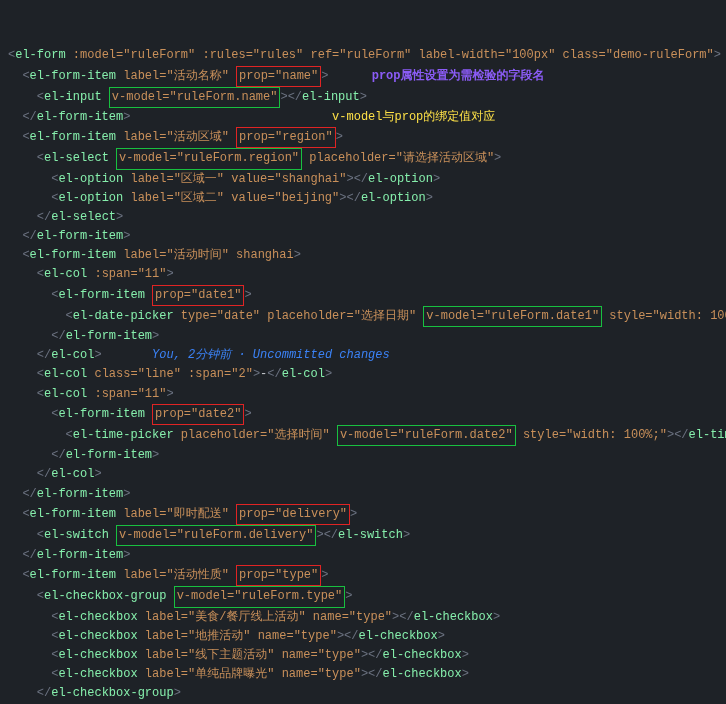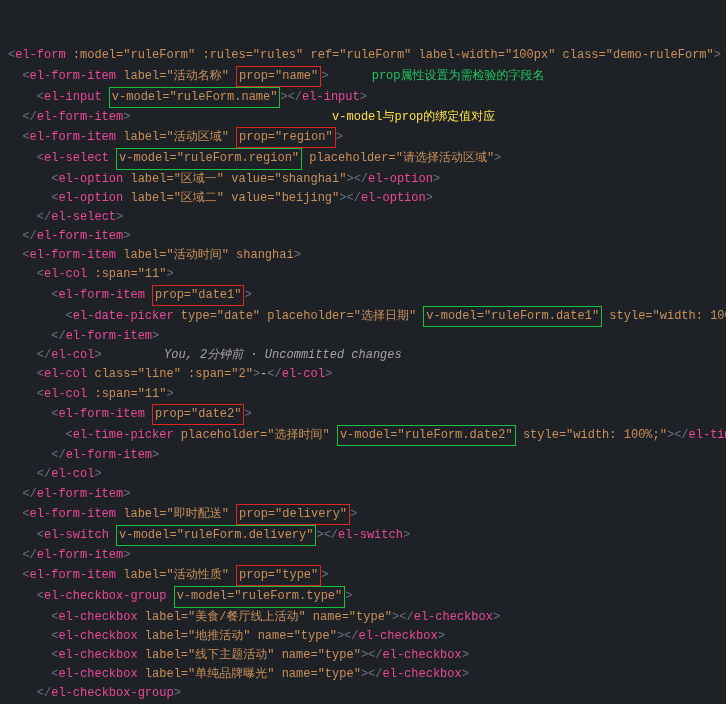--- a/index.html
+++ b/index.html
@@ -7,26 +7,26 @@
     padding: 8px;
     background: #1e2227;
     font-family: Consolas, 'Courier New', monospace;
     font-size: 12px;
     line-height: 1.6;
     color: #abb2bf;
     white-space: pre;
     overflow-x: auto;
   }
   .p { color: #6b7280; } 
-  .tag { color: #ec4899; } 
+  .tag { color: #86efac; } 
   .attr { color: #c9905a; } 
   .txt { color: #c9ccd1; }
-  .ann-red { color: #22c55e; font-weight: normal; }
+  .ann-red { color: #8b5cf6; font-weight: bold; }
   .ann-green { color: #fde047; }
-  .git { color: #a3a3a3; font-style: italic; margin-left: 12px; }
+  .git { color: #3b82f6; font-style: italic; }
   .box-red { border: 1.5px solid #e02424; padding: 0 2px; display: inline-block; }
   .box-green { border: 1.5px solid #18c040; padding: 0 2px; display: inline-block; }
 </style>
 </head>
 <body>
 
 <div><span class="p">&lt;</span><span class="tag">el-form</span> <span class="attr">:model="ruleForm"</span> <span class="attr">:rules="rules"</span> <span class="attr">ref="ruleForm"</span> <span class="attr">label-width="100px"</span> <span class="attr">class="demo-ruleForm"</span><span class="p">&gt;</span>
   <span class="p">&lt;</span><span class="tag">el-form-item</span> <span class="attr">label="活动名称"</span> <span class="box-red"><span class="attr">prop="name"</span></span><span class="p">&gt;</span>      <span class="ann-red">prop属性设置为需检验的字段名</span>
     <span class="p">&lt;</span><span class="tag">el-input</span> <span class="box-green"><span class="attr">v-model="ruleForm.name"</span></span><span class="p">&gt;&lt;/</span><span class="tag">el-input</span><span class="p">&gt;</span>
   <span class="p">&lt;/</span><span class="tag">el-form-item</span><span class="p">&gt;</span>                            <span class="ann-green">v-model与prop的绑定值对应</span>

